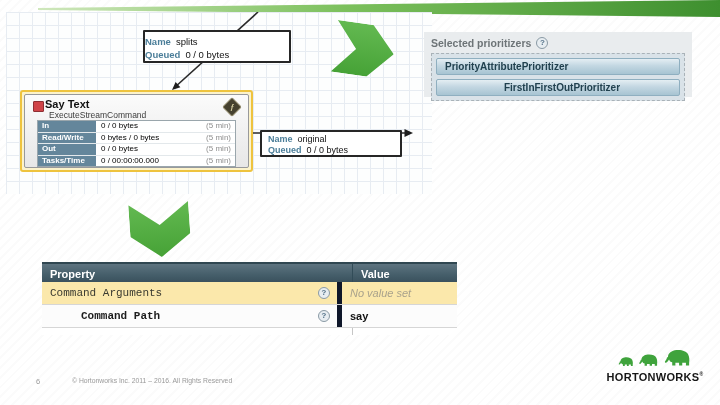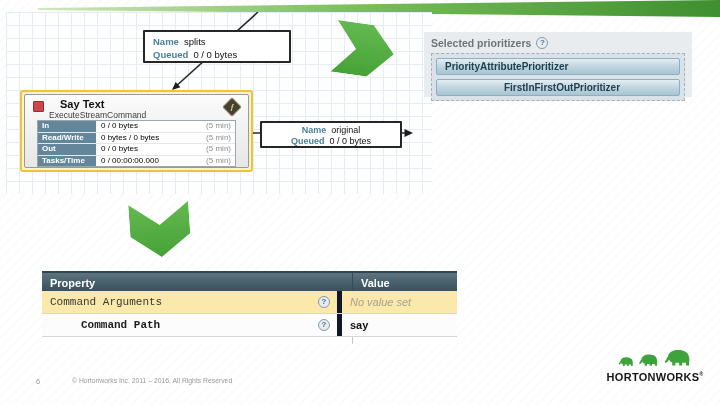--- a/index.html
+++ b/index.html
@@ -10,36 +10,36 @@
   .top-band{position:absolute;left:0;top:0;width:720px;height:20px;}
 
   
   .canvas{position:absolute;left:6px;top:12px;width:426px;height:182px;
           background-color:#fdfefe;
           background-image:linear-gradient(to right,#e7ecf2 1px,transparent 1px),
                            linear-gradient(to bottom,#e7ecf2 1px,transparent 1px);
           background-size:13px 13px;}
   .canvas svg.wires{position:absolute;left:0;top:0;pointer-events:none;}
   .conn-label{position:absolute;background:#fff;border:2px solid #262626;border-radius:1px;
-              font-size:9.5px;line-height:13px;padding:3px 8px;white-space:nowrap;}
+              font-size:9.5px;line-height:13px;padding:3px 0;white-space:nowrap;}
   .conn-label .k{color:#4b7e99;font-weight:bold;margin-right:5px;}
   .conn-label .v{color:#111;}
   .conn-splits{left:137px;top:18px;width:148px;height:33px;box-sizing:border-box;}
-  .conn-original{left:254px;top:109px;width:142px;height:27px;box-sizing:border-box;
-                 font-size:9px;line-height:11px;padding:2px 6px;text-align:center;}
+  .conn-original{left:254px;top:118px;width:142px;height:27px;box-sizing:border-box;
+                 font-size:9px;line-height:11px;padding:2px 6px;}
 
   
   .processor{position:absolute;left:14px;top:78px;width:233px;height:82px;box-sizing:border-box;
              border:2px solid #eec33e;background:#fcf3cb;border-radius:3px;padding:2px;}
   .proc-inner{height:100%;box-sizing:border-box;border:1px solid #98999b;border-radius:2px;
               background:linear-gradient(180deg,#fbfbfb 0%,#efefef 60%,#e7e7e7 100%);overflow:hidden;}
   .proc-header{position:relative;padding:3px 6px 1px 8px;height:25px;box-sizing:border-box;}
   .state-square{position:absolute;left:8px;top:6px;width:9px;height:9px;background:#cf4448;
                 border:1px solid #8e2f33;border-radius:1px;}
-  .proc-title{margin-left:27px;font-size:11px;font-weight:bold;color:#111;line-height:12px;}
+  .proc-title{margin-left:12px;font-size:11px;font-weight:bold;color:#111;line-height:12px;}
   .proc-sub{margin-left:16px;font-size:8.5px;color:#3c3c3c;line-height:10px;}
   .proc-type-icon{position:absolute;right:9px;top:5px;width:12px;height:12px;background:#45412f;
                   border:1px solid #8d8668;transform:rotate(45deg);border-radius:2px;
                   display:flex;align-items:center;justify-content:center;}
   .proc-type-icon span{transform:rotate(-45deg);color:#cfc89d;font-size:8px;font-weight:bold;line-height:8px;}
   .stats{margin:0 12px;border:1px solid #9aa6ac;background:#fff;}
   .stat-row{display:flex;height:10.5px;line-height:10.5px;font-size:8px;border-bottom:1px solid #e3e8eb;}
   .stat-row:last-child{border-bottom:none;}
   .stat-label{width:58px;background:#64869b;color:#fff;font-weight:bold;padding-left:4px;box-sizing:border-box;}
   .stat-value{flex:1;padding-left:5px;color:#000;}
@@ -56,21 +56,21 @@
              background:#e7edf1;color:#55738a;font-size:8px;line-height:10px;text-align:center;
              font-weight:bold;font-style:normal;flex:none;cursor:pointer;}
   .prio-box{margin-top:4px;border:1px dashed #a9b2b8;background:#d9e2e8;padding:4px;}
   .prio-item{height:15px;line-height:15px;margin-bottom:4px;padding-left:8px;
              background:linear-gradient(180deg,#e4eef3 0%,#c3d7e2 45%,#a7c4d2 100%);
              border:1px solid #8fafc0;border-radius:2px;color:#21414f;font-weight:bold;font-size:10px;
              cursor:grab;}
   .prio-item:last-child{margin-bottom:0;text-align:center;}
 
   
-  .prop-table{position:absolute;left:42px;top:271px;width:415px;font-size:11px;}
+  .prop-table{position:absolute;left:42px;top:262px;width:415px;font-size:11px;}
   .pt-header{display:flex;height:20px;line-height:20px;color:#fff;font-weight:bold;
              background:linear-gradient(180deg,#5e7480 0%,#47606c 55%,#3a515d 100%);
              border-top:2px solid #304751;box-sizing:border-box;}
   .pt-header .c1{flex:1;padding-left:8px;}
   .pt-header .c2{width:105px;padding-left:8px;border-left:1px solid #324c58;box-sizing:border-box;}
   .pt-row{display:flex;height:22px;line-height:22px;border-bottom:1px solid #d6d6d6;}
   .pt-row .c1{flex:1;display:flex;align-items:center;padding-left:8px;color:#3a3a30;font-family:Liberation Mono, monospace;}
   .pt-row .c1 .help-icon{margin-left:auto;margin-right:7px;}
   .pt-row .c2{width:120px;padding-left:8px;border-left:5px solid #0f172a;box-sizing:border-box;}
   .pt-row.highlight{background:#fbe8ab;}

